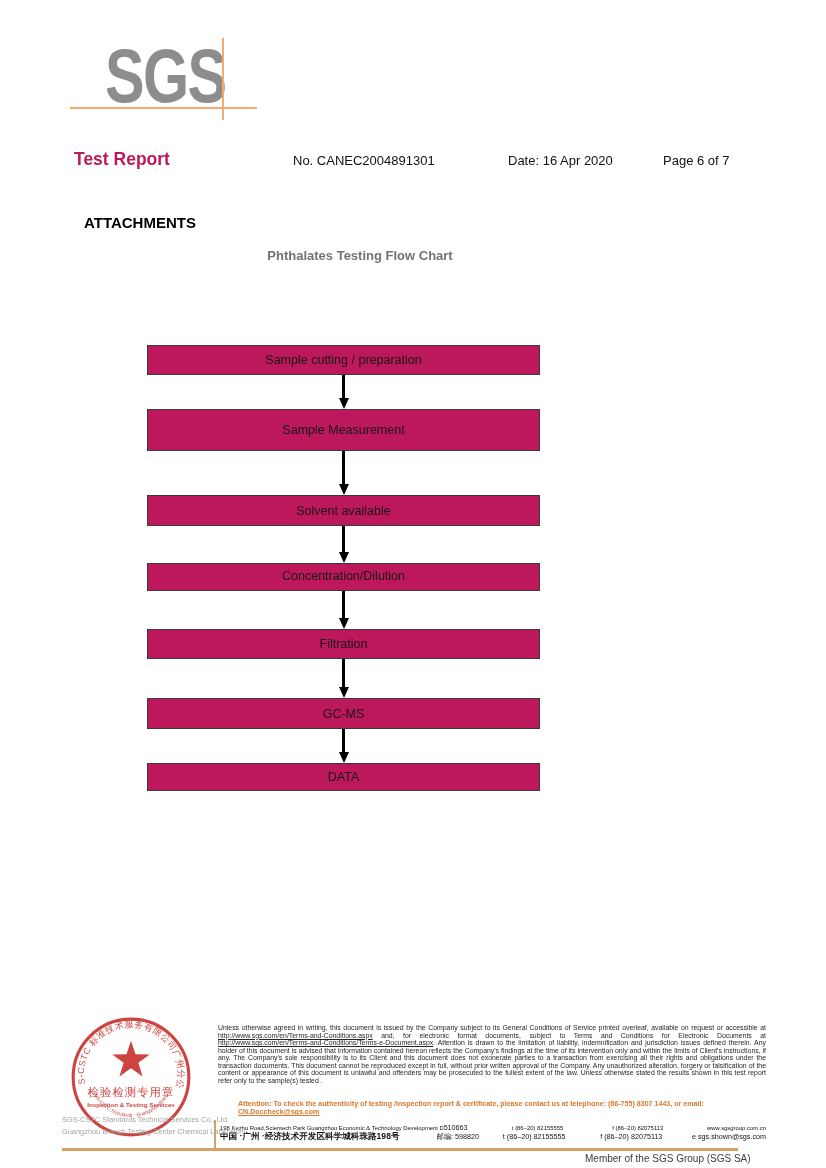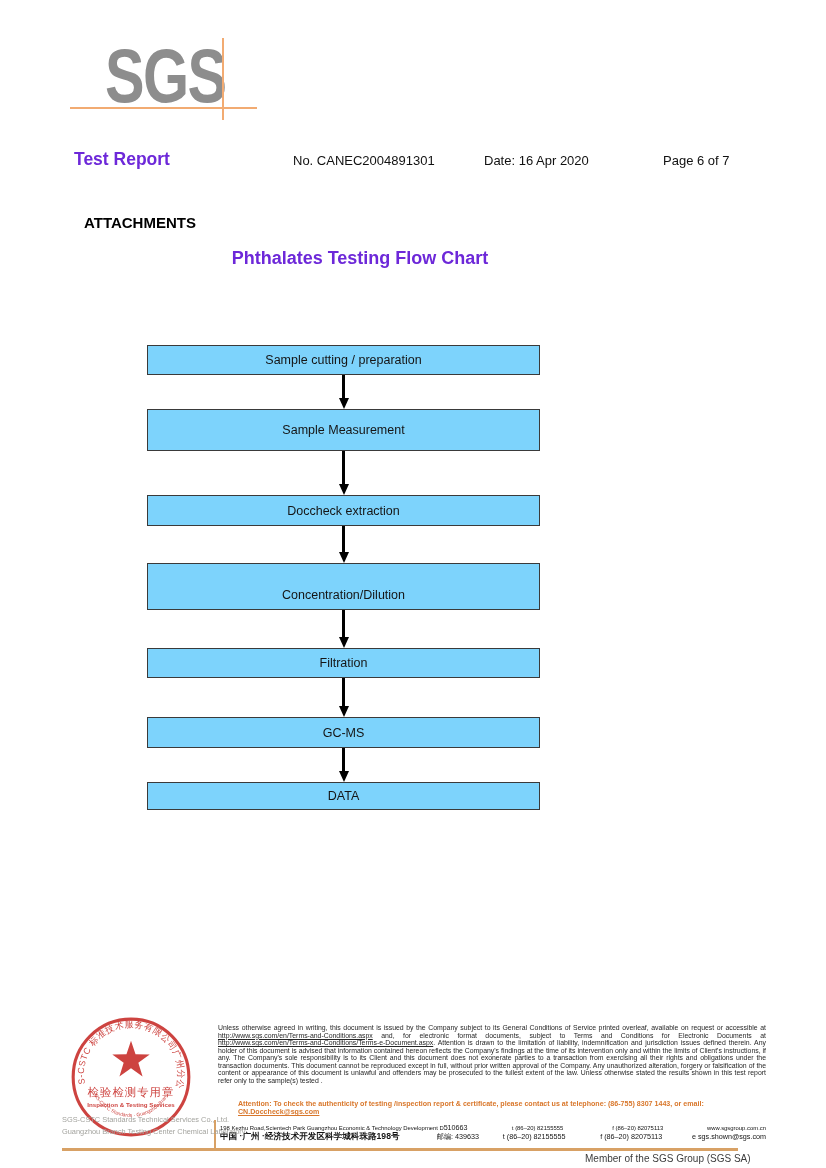--- a/index.html
+++ b/index.html
@@ -7,37 +7,37 @@
     font-family:"Liberation Sans", sans-serif; position:relative; overflow:hidden; }
 
   
   .logo-sgs { position:absolute; left:105px; top:38px; font-size:76px; font-weight:bold;
     color:#8d8d8d; line-height:1; letter-spacing:-2px; transform:scaleX(0.78);
     transform-origin:left top; }
   .logo-hline { position:absolute; left:70px; top:107px; width:187px; height:2px; background:#f2ab72; }
   .logo-vline { position:absolute; left:222px; top:38px; width:2px; height:82px; background:#f2ab72; }
 
   
-  .hdr-title { position:absolute; left:74px; top:149px; font-size:17.5px; font-weight:bold; color:#6d28d9; }
+  .hdr-title { position:absolute; left:74px; top:149px; font-size:17.5px; font-weight:bold; color:#be185d; }
   .hdr-no    { position:absolute; left:293px; top:153px; font-size:13px; color:#111; }
-  .hdr-date  { position:absolute; left:484px; top:153px; font-size:13px; color:#111; }
+  .hdr-date  { position:absolute; left:508px; top:153px; font-size:13px; color:#111; }
   .hdr-page  { position:absolute; left:663px; top:153px; font-size:13px; color:#111; }
 
   
   .attachments { position:absolute; left:84px; top:214px; font-size:15px; font-weight:bold; color:#000; }
   .chart-title { position:absolute; left:147px; top:248px; width:426px; text-align:center;
-    font-size:18px; font-weight:bold; color:#6d28d9; }
+    font-size:13px; font-weight:bold; color:#737373; }
 
   
   .flow { position:absolute; left:147px; top:345px; width:393px; display:flex;
     flex-direction:column; align-items:stretch; }
-  .fbox { border:1.4px solid #3a3a3a; background:#7dd3fc; display:flex; align-items:center;
+  .fbox { border:1.4px solid #3a3a3a; background:#be185d; display:flex; align-items:center;
     justify-content:center; font-size:12.5px; color:#151515; }
   .b1{height:30px} .b2{height:42px} .b3{height:31px}
-  .b4{height:47px; align-items:flex-end; padding-bottom:7px}
+  .b4{height:28px; align-items:flex-end; padding-bottom:7px}
   .b5{height:30px} .b6{height:31px} .b7{height:28px}
   .arrow { align-self:center; display:flex; flex-direction:column; align-items:center; }
   .a1{height:34px} .a2{height:44px} .a3{height:37px} .a4{height:38px} .a5{height:39px} .a6{height:34px}
   .arrow .shaft { width:2.6px; flex:1; background:#000; }
   .arrow .head  { width:0; height:0; border-left:5.5px solid transparent;
     border-right:5.5px solid transparent; border-top:11px solid #000; }
 
   
   .stamp { position:absolute; left:68px; top:1014px; width:126px; height:126px; opacity:.92; }
   .company { position:absolute; left:62px; top:1114px; z-index:6; font-size:7.4px;
@@ -82,21 +82,21 @@
   <div class="fbox b1">Sample cutting / preparation</div>
   <div class="arrow a1">
       <div class="shaft"></div>
       <div class="head"></div>
     </div>
   <div class="fbox b2">Sample Measurement</div>
   <div class="arrow a2">
       <div class="shaft"></div>
       <div class="head"></div>
     </div>
-  <div class="fbox b3">Doccheck extraction</div>
+  <div class="fbox b3">Solvent available</div>
   <div class="arrow a3">
       <div class="shaft"></div>
       <div class="head"></div>
     </div>
   <div class="fbox b4">Concentration/Dilution</div>
   <div class="arrow a4">
       <div class="shaft"></div>
       <div class="head"></div>
     </div>
   <div class="fbox b5">Filtration</div>
@@ -139,20 +139,20 @@
 <div class="addr-vline"></div>
 <div class="addr-row1">
   <span class="c1">198 Kezhu Road,Scientech Park Guangzhou Economic &amp; Technology Development District,Guangzhou,China</span>
   <span class="c2">510663</span>
   <span class="c3">t (86–20) 82155555</span>
   <span class="c4">f (86–20) 82075113</span>
   <span class="c5">www.sgsgroup.com.cn</span>
 </div>
 <div class="addr-row2">
   <span class="c1">中国 ·广州 ·经济技术开发区科学城科珠路198号</span>
-  <span class="c2">邮编: 439633</span>
+  <span class="c2">邮编: 598820</span>
   <span class="c3">t (86–20) 82155555</span>
   <span class="c4">f (86–20) 82075113</span>
   <span class="c5">e sgs.shown@sgs.com</span>
 </div>
 
 <div class="footer-hline"></div>
 <div class="member">Member of the SGS Group (SGS SA)</div>
 
 </body></html>

